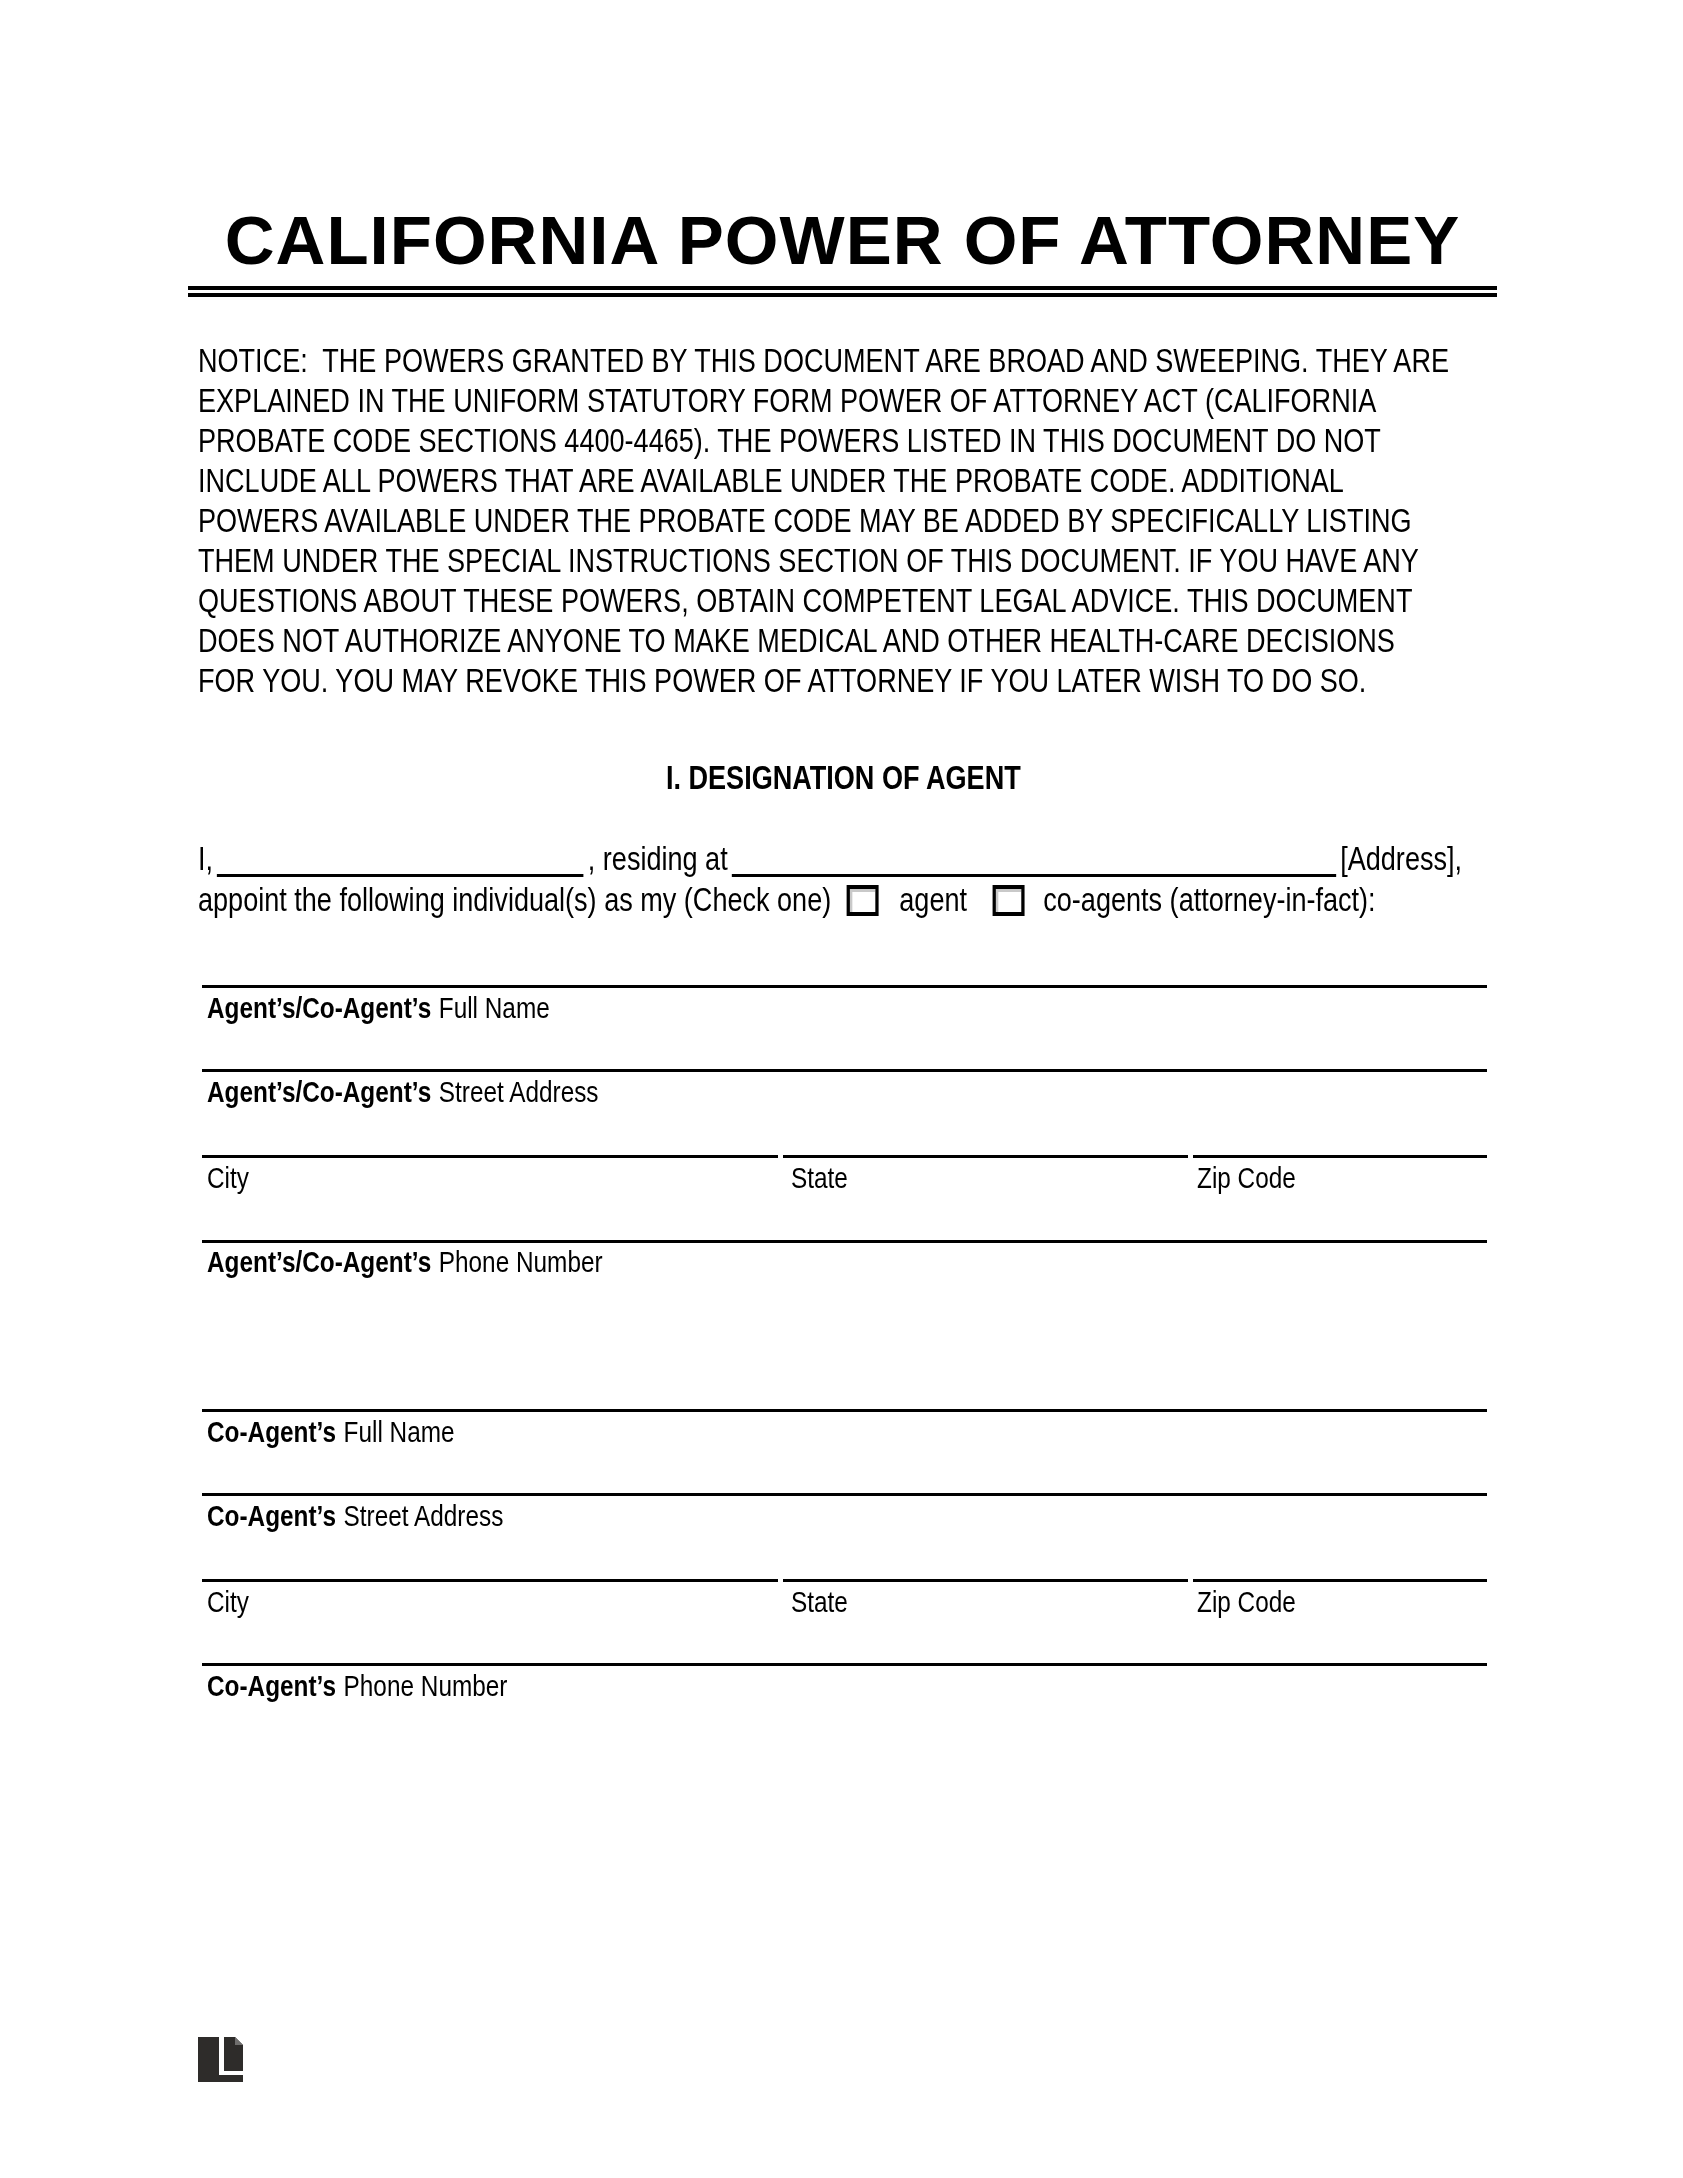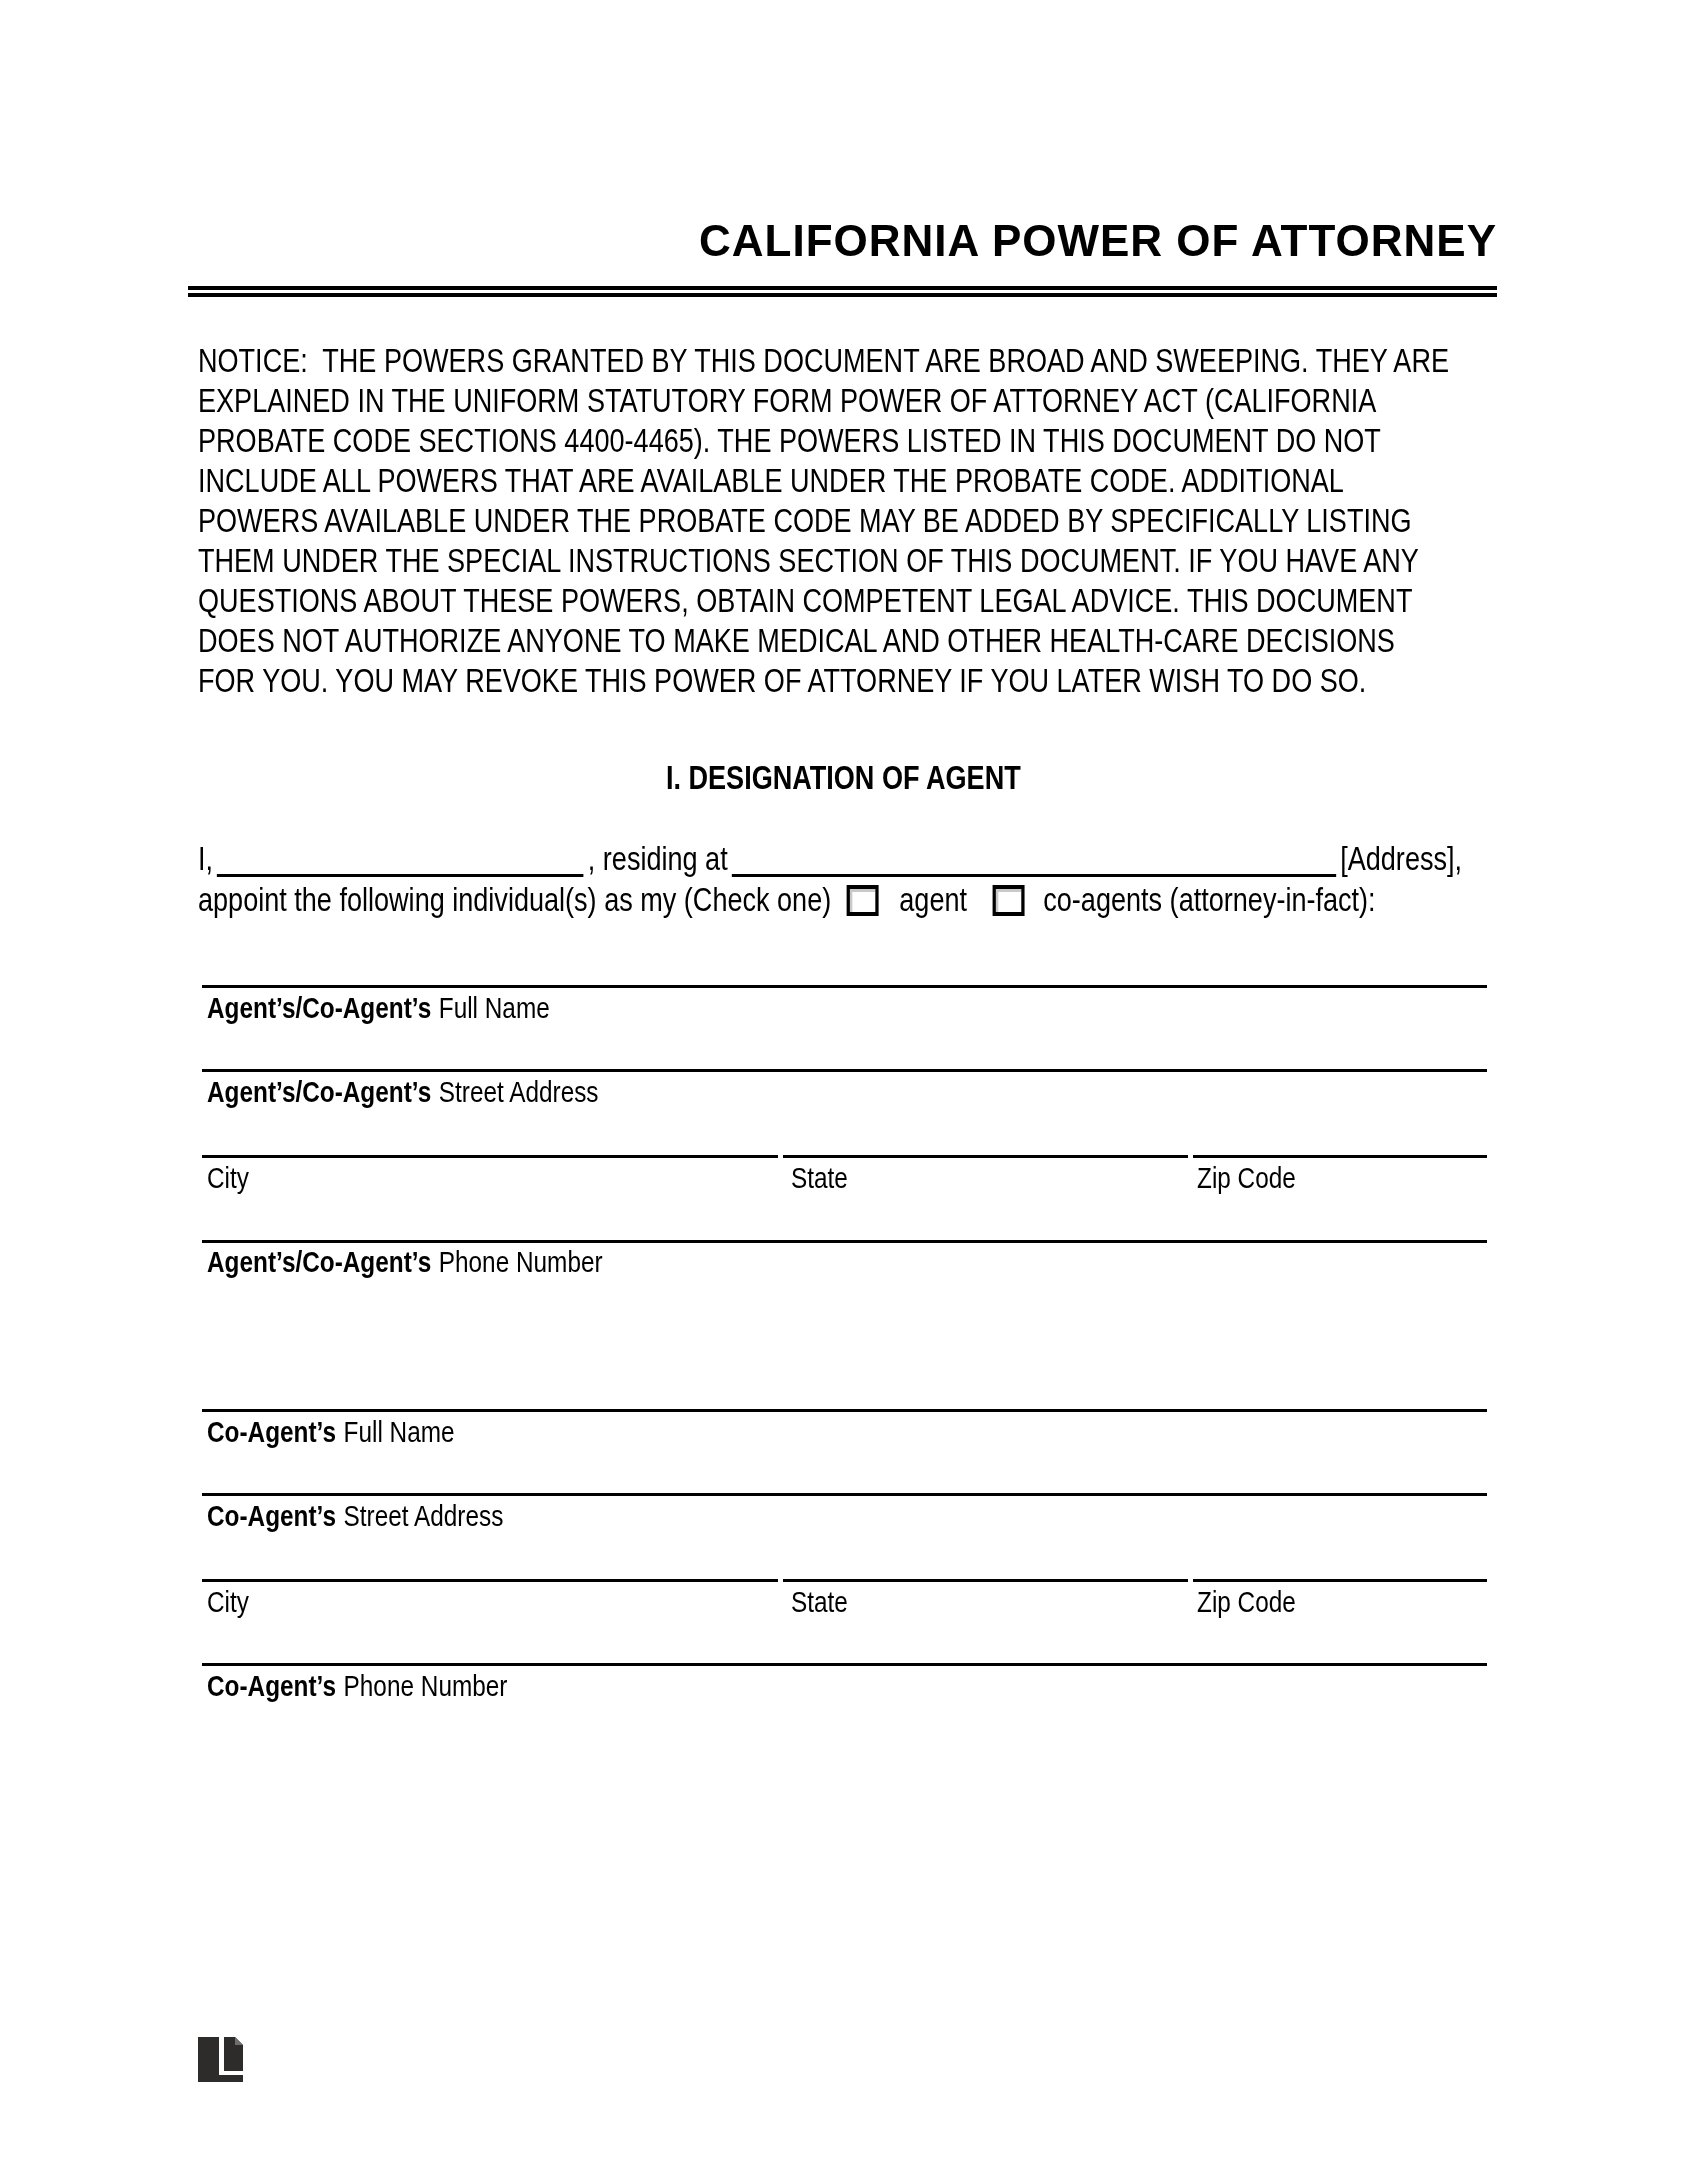--- a/index.html
+++ b/index.html
@@ -7,22 +7,22 @@
     position:relative;
     width:1683px;height:2178px;
     background:#ffffff;
     overflow:hidden;
     font-family:"Liberation Sans","DejaVu Sans",sans-serif;
     color:#000;
   }
   
   .doc-title{
     position:absolute;left:188px;top:205px;width:1309px;
-    text-align:right;
-    font-size:44px;font-weight:bold;letter-spacing:1px;line-height:71px;
+    text-align:center;
+    font-size:69px;font-weight:bold;letter-spacing:1px;line-height:71px;
     white-space:nowrap;
   }
   .title-rule{
     position:absolute;left:188px;top:286px;width:1309px;height:3px;
     border-top:4px solid #000;border-bottom:4px solid #000;
   }
   
   .cond{
     transform:scaleX(0.82);
     transform-origin:left top;

